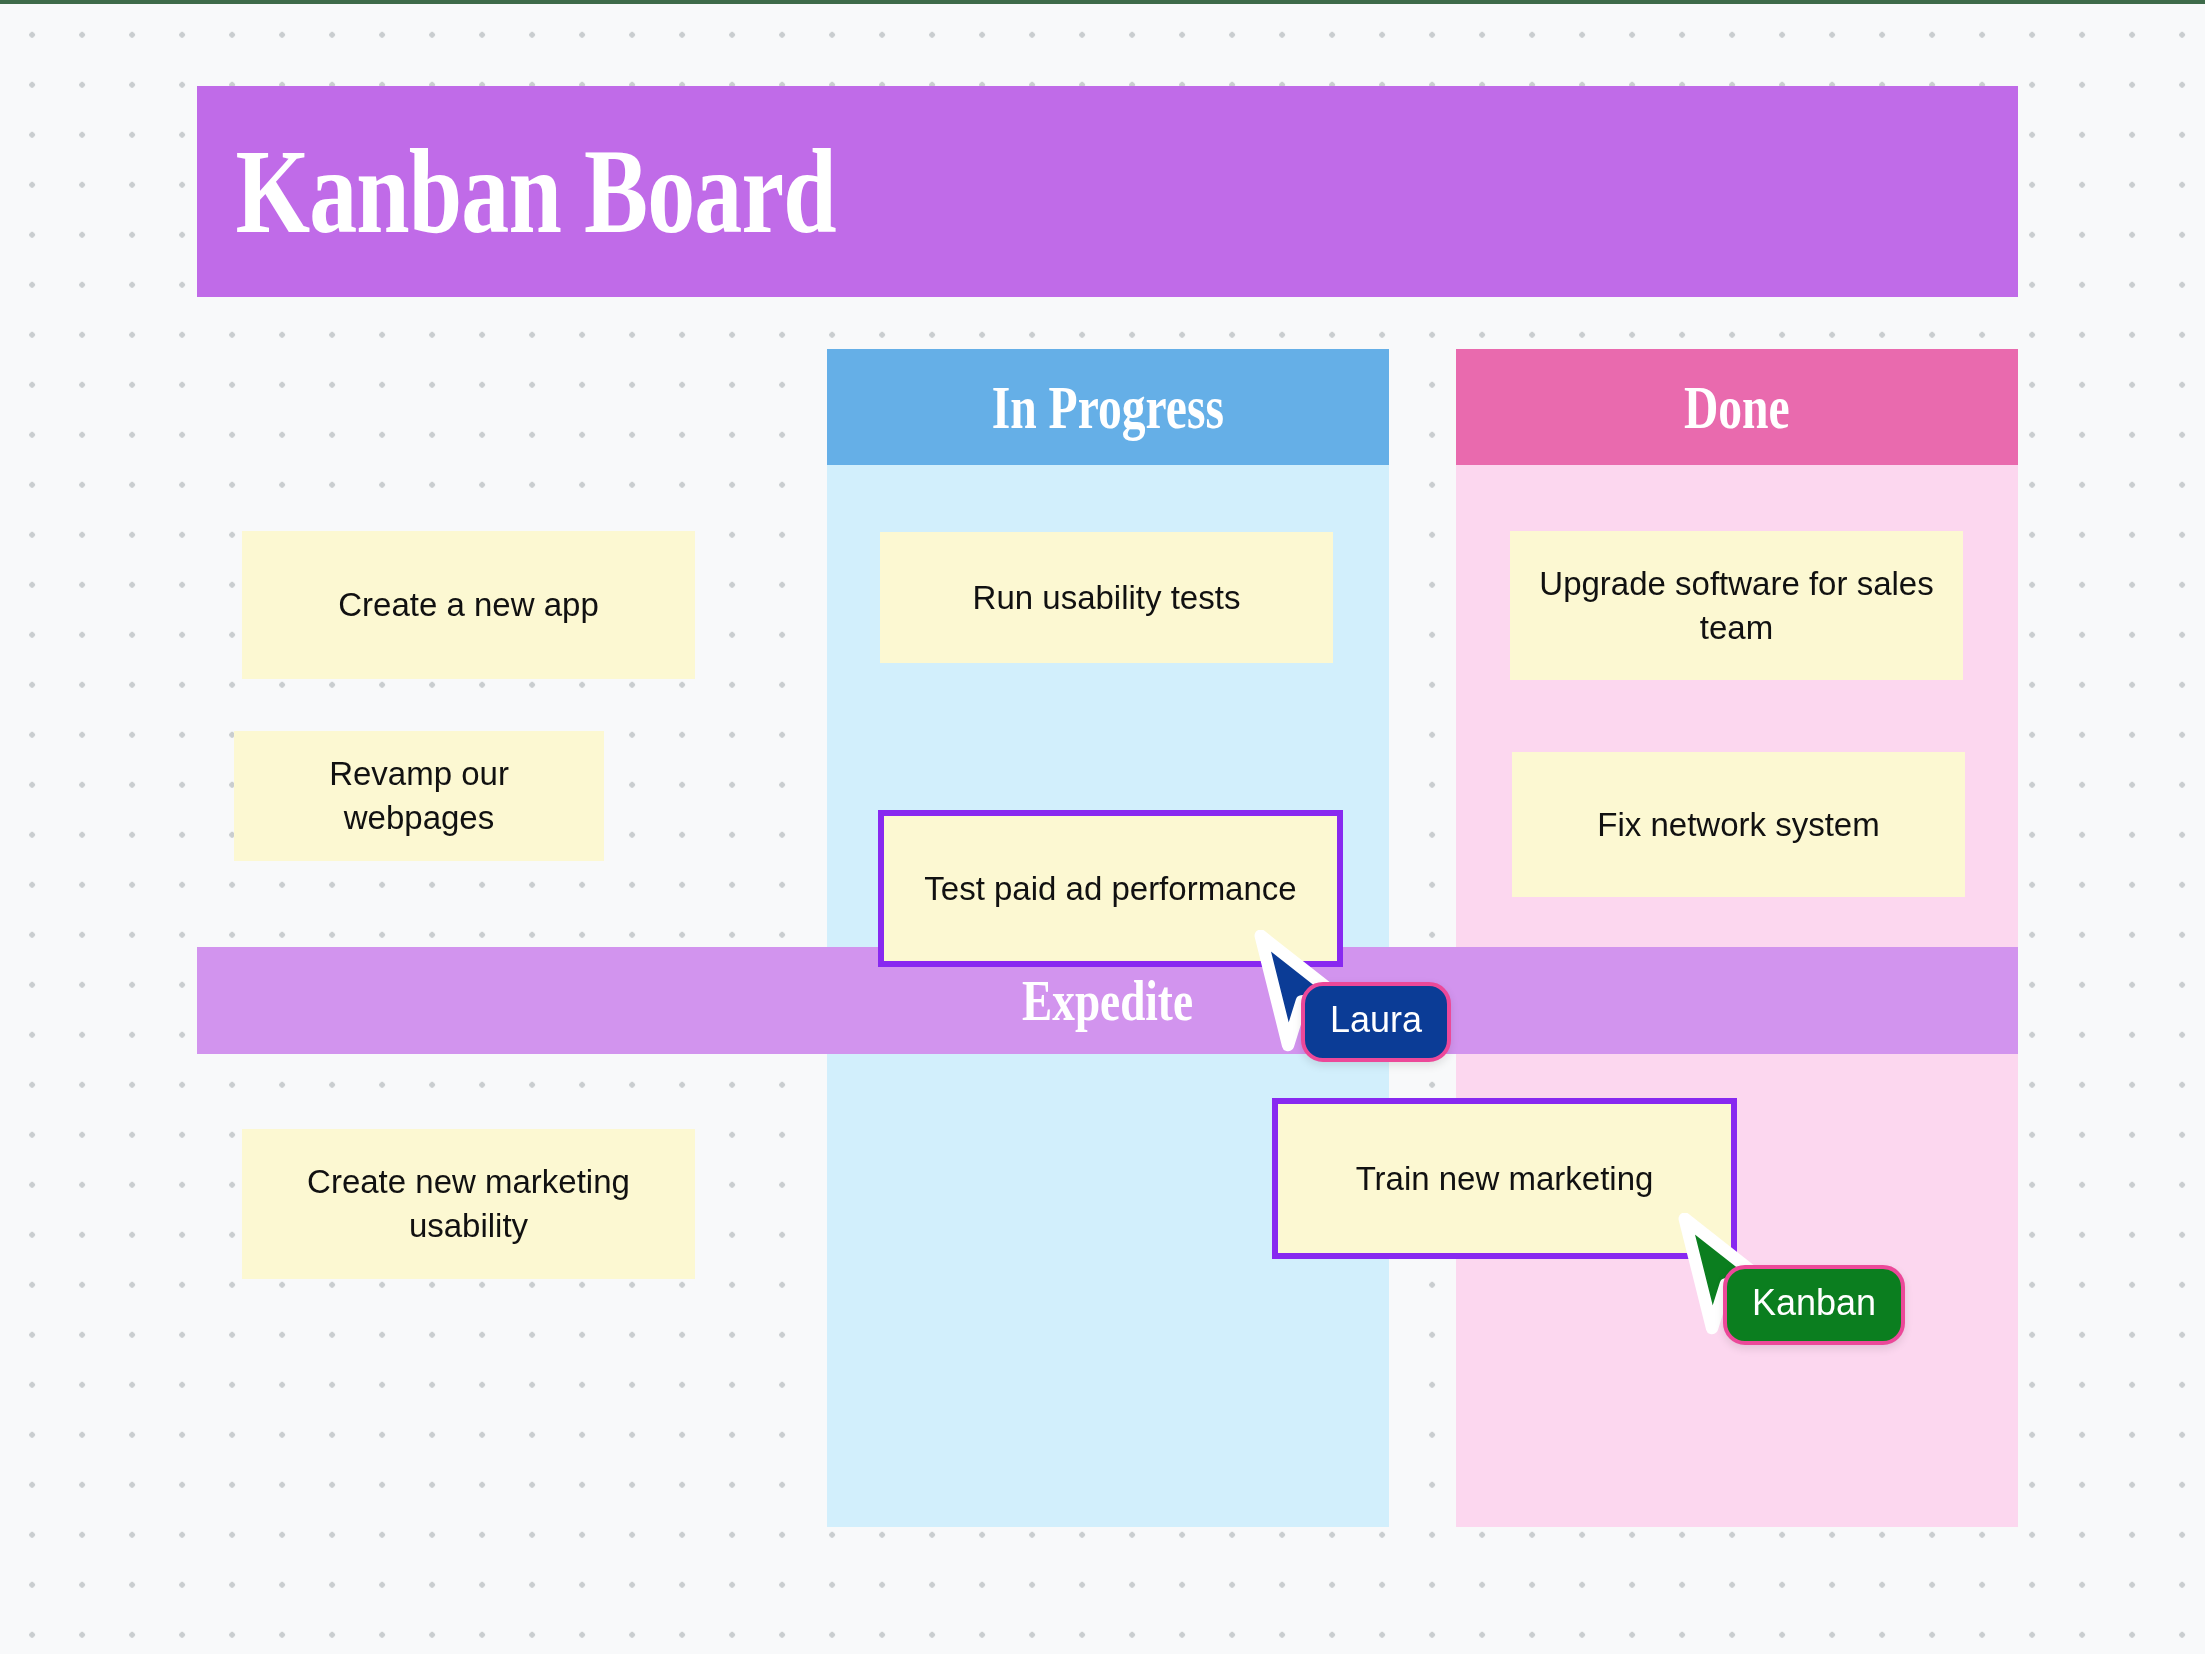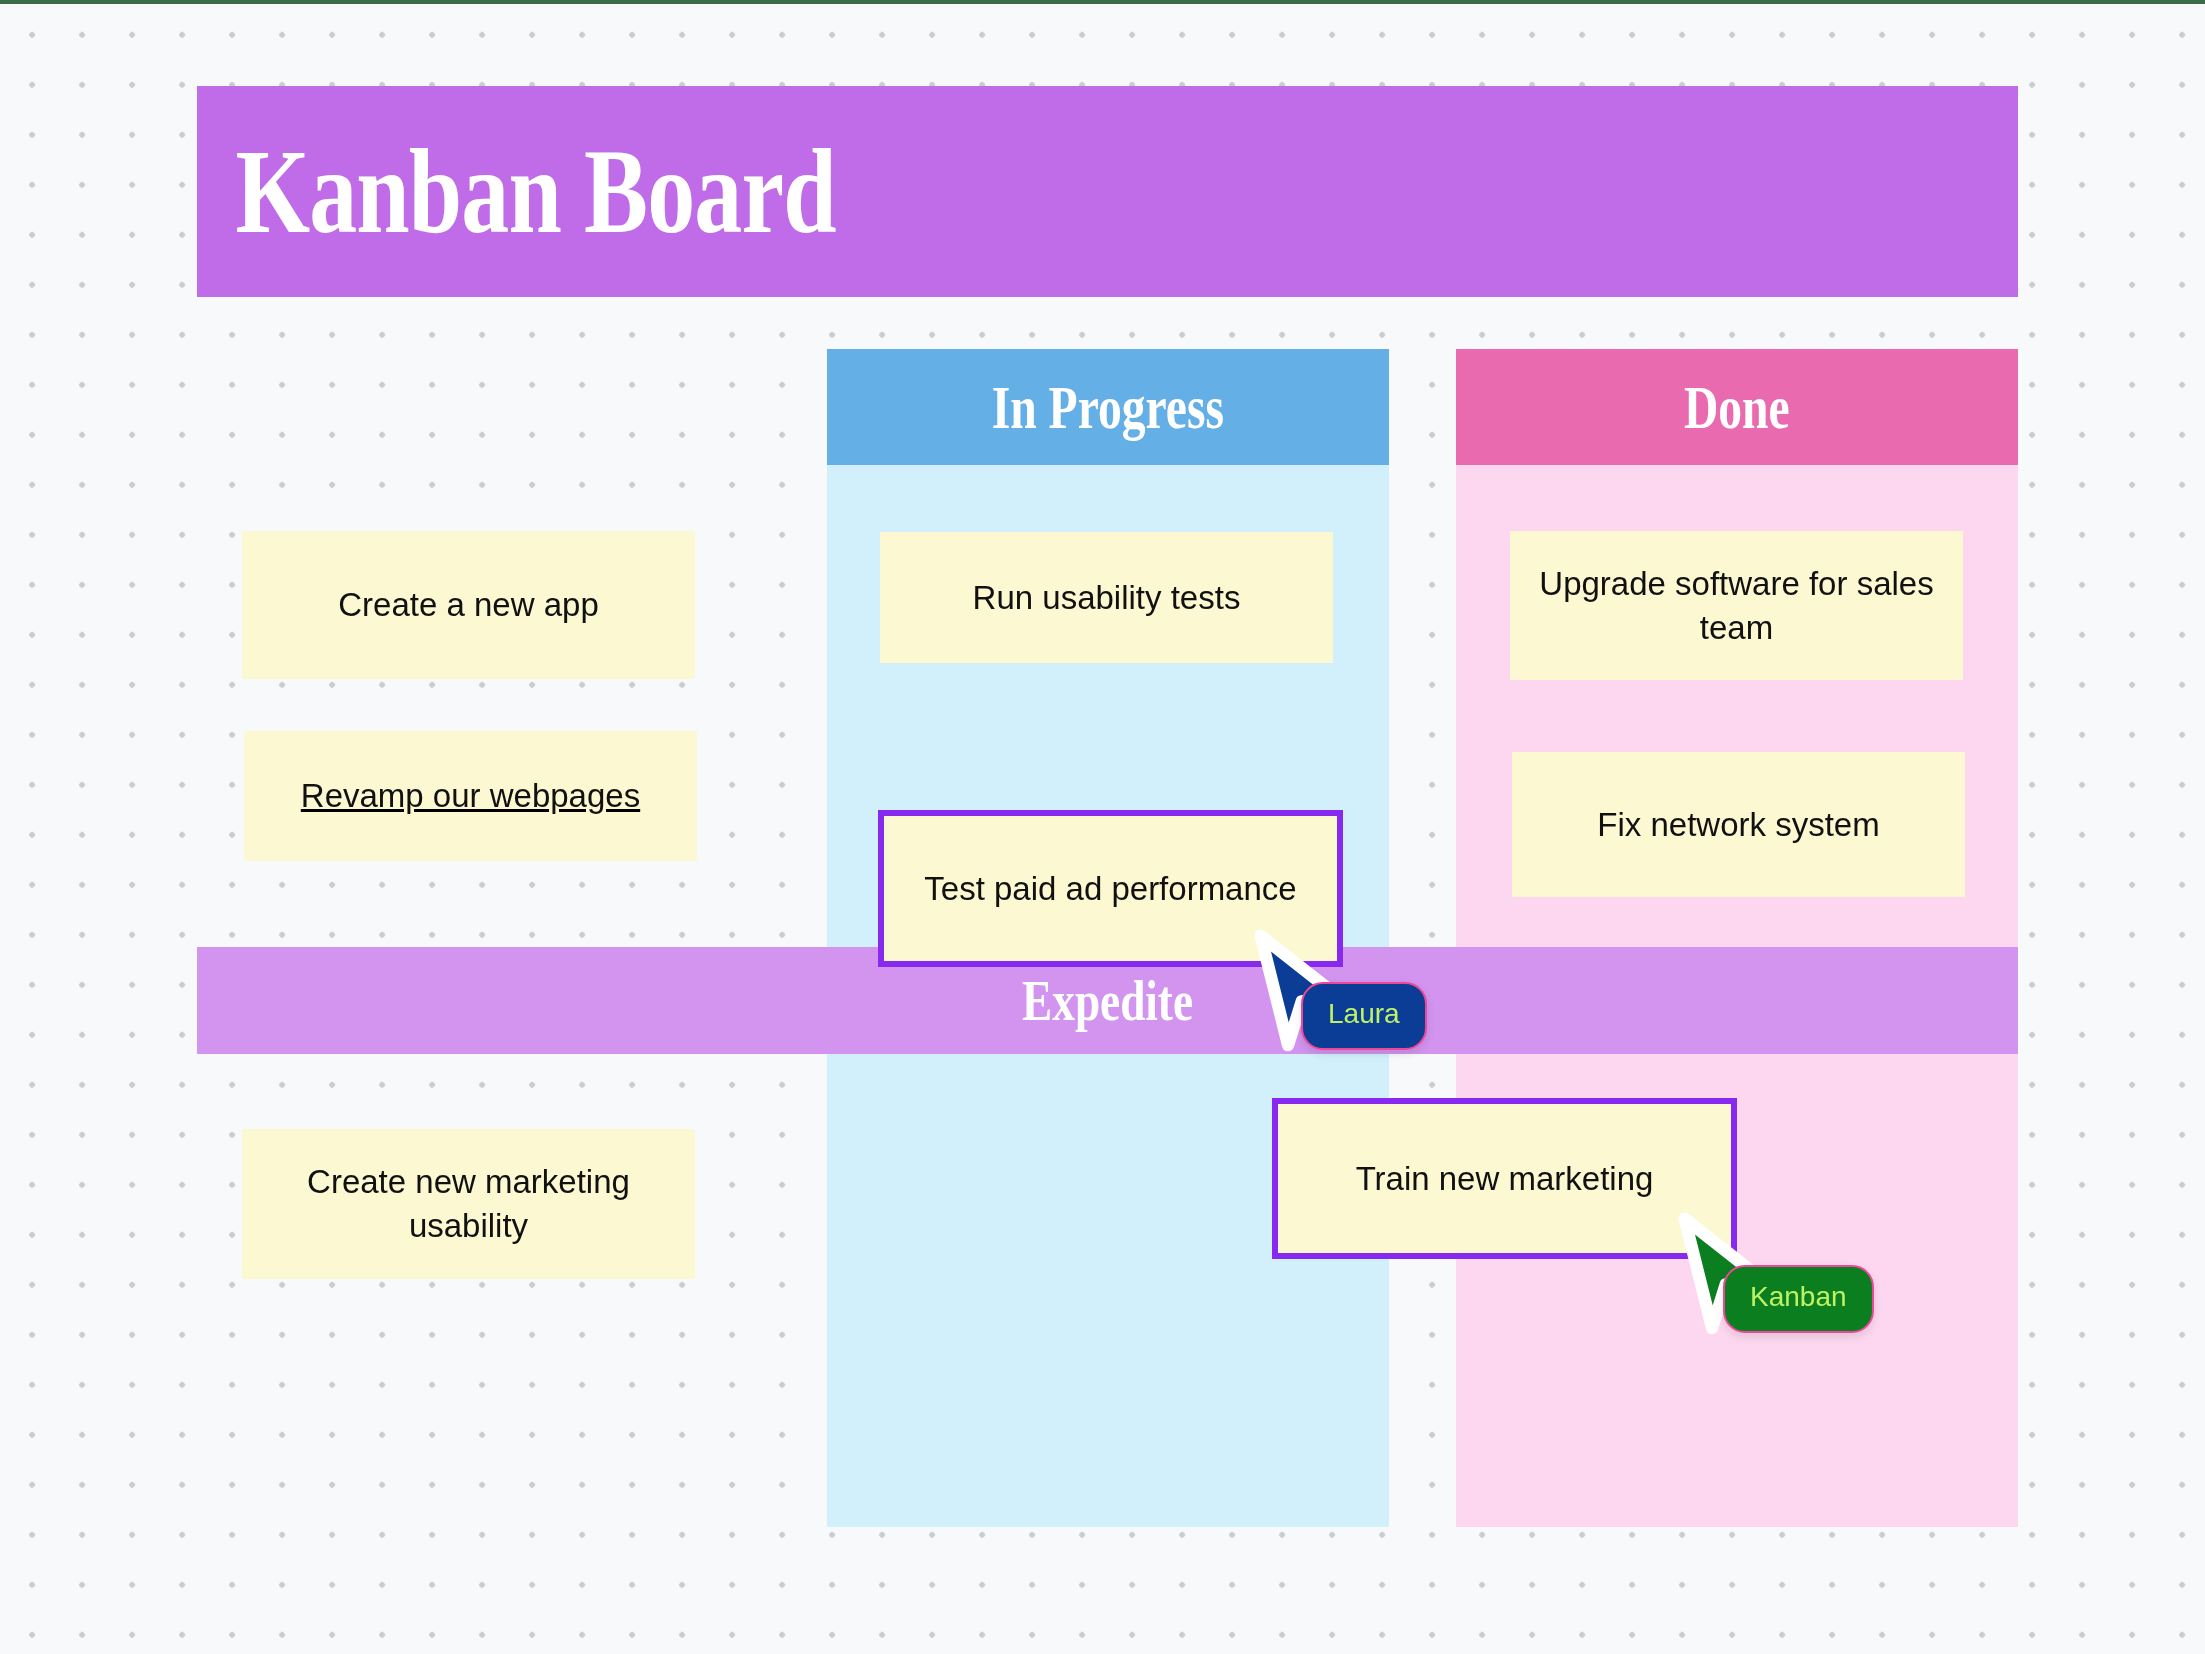--- a/index.html
+++ b/index.html
@@ -159,26 +159,26 @@
     position: absolute;
     z-index: 50;
     pointer-events: none;
   }
   .cursor svg { display: block; }
   .cursor-label {
     position: absolute;
     display: inline-flex;
     align-items: center;
     justify-content: center;
-    color: #bef264;
-    font-size: 28px;
+    color: #ffffff;
+    font-size: 36px;
     line-height: 1;
     padding: 16.4px 25px 19.7px 25px;
     border-radius: 22px;
-    border: 2px solid #ec4899;
+    border: 4px solid #ec4899;
     white-space: nowrap;
     box-shadow: 0 3.3px 8.8px rgba(0,0,0,0.10);
     z-index: 51;
   }
   .cursor-label.laura { background: #0B3C96; }
   .cursor-label.jimmy { background: #0B7E1F; }
 </style>
 </head>
 <body>
 
@@ -208,21 +208,21 @@
 </div>
 
 <div id="expedite-band">
   <span id="expedite-label">Expedite</span>
 </div>
 
 <div class="card" style="left:242px; top:531px; width:453px; height:148px;">
   <span class="card-text">Create a new app</span>
 </div>
 
-<div class="card" style="left:244px; top:731px; width:453px; height:130px;text-decoration:underline;">
+<div class="card" style="left:234px; top:731px; width:370px; height:130px;">
   <span class="card-text">Revamp our webpages</span>
 </div>
 
 <div class="card" style="left:242px; top:1129px; width:453px; height:150px;">
   <span class="card-text">Create new marketing usability</span>
 </div>
 
 <div class="card" style="left:880px; top:532px; width:453px; height:131px;">
   <span class="card-text">Run usability tests</span>
 </div>

